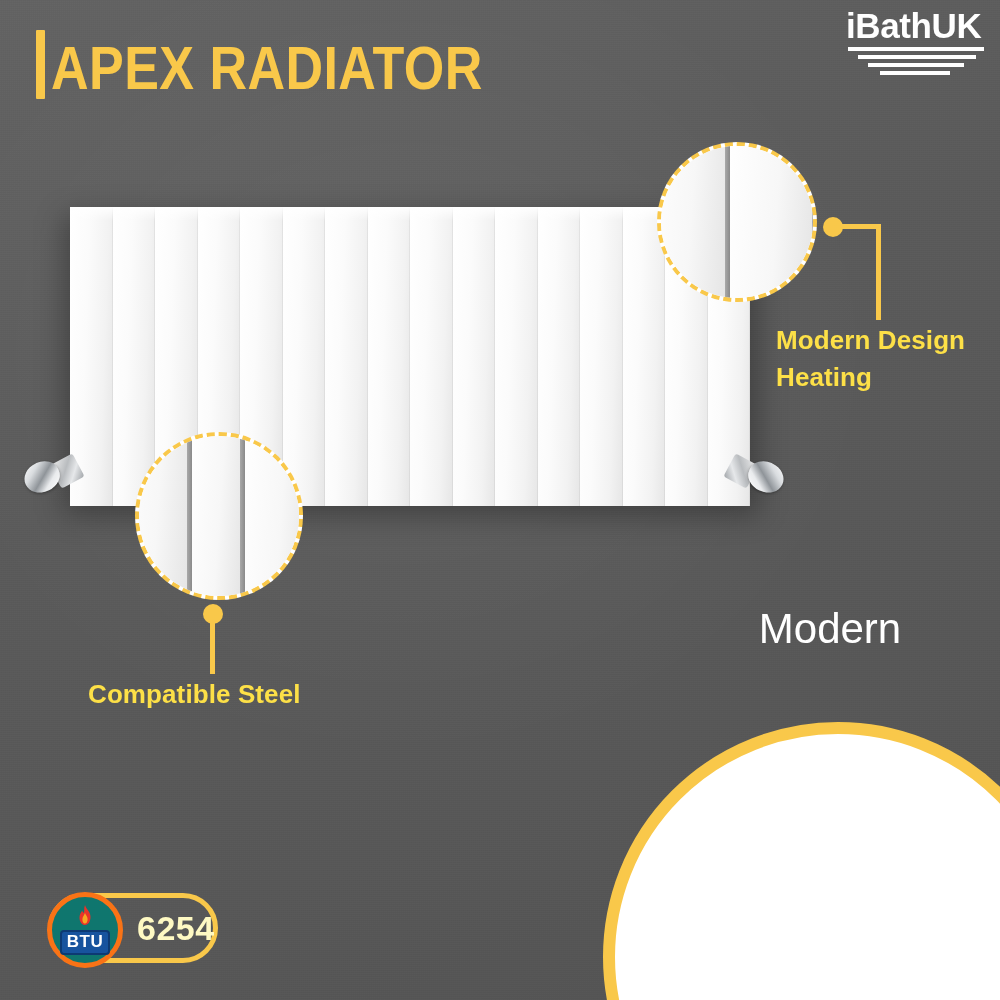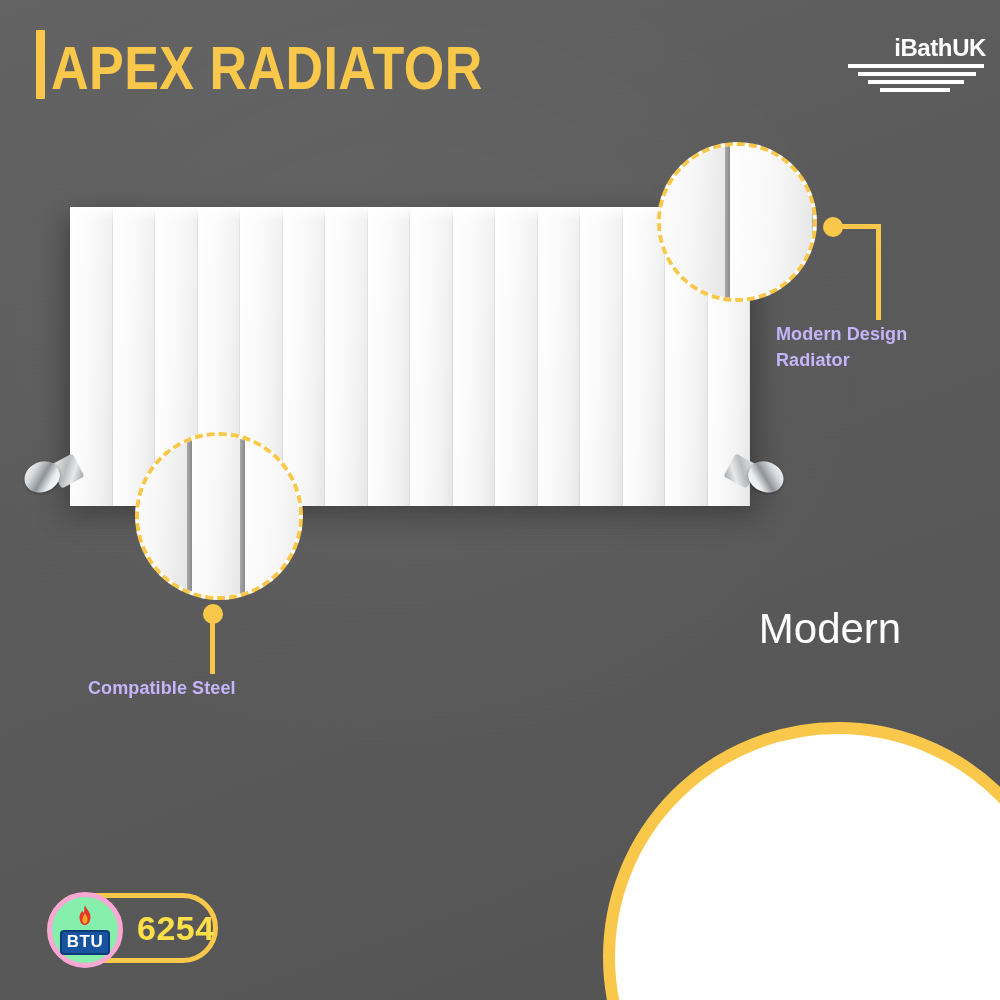--- a/index.html
+++ b/index.html
@@ -63,26 +63,25 @@
 
   
   #logo {
     position: absolute;
     right: 14px;
     top: 8px;
     width: 140px;
   }
   #logo-word {
     color: #ffffff;
-    font-size: 24px;
+    font-size: 35px;
     font-weight: 600;
     letter-spacing: -0.4px;
-    text-align: right;
+    text-align: left;
     line-height: 1;
-    margin-top: 28px;
   }
   .logo-bar {
     height: 4px;
     background: #ffffff;
     margin: 4px 0 0 auto;
     margin-right: 2px;
   }
   .logo-bar.b1 { width: 136px; }
   .logo-bar.b2 { width: 118px; margin-right: 10px; }
   .logo-bar.b3 { width: 96px;  margin-right: 22px; }
@@ -200,23 +199,23 @@
     background: #F9C84A;
   }
   .leader {
     position: absolute;
     background: #F9C84A;
   }
 
   
   .callout {
     position: absolute;
-    color: #c4b5fd;
+    color: #fde047;
     font-weight: 700;
-    font-size: 18px;
+    font-size: 26px;
     line-height: 1.42;
     letter-spacing: 0.1px;
   }
   #callout-modern { left: 776px; top: 322px; }
   #callout-compat { left: 88px;  top: 676px; }
 
   #premium-text {
     position: absolute;
     left: 660px;
     top: 603px;
@@ -254,22 +253,22 @@
     display: flex;
     align-items: center;
   }
   #btu-circle {
     position: absolute;
     left: -6px;
     top: -6px;
     width: 76px;
     height: 76px;
     border-radius: 50%;
-    background: #86efac;
-    border: 5px solid #f9a8d4;
+    background: #0f766e;
+    border: 5px solid #f97316;
     box-sizing: border-box;
     display: flex;
     flex-direction: column;
     align-items: center;
     justify-content: center;
     gap: 1px;
   }
   #btu-flame { width: 22px; height: 26px; display: block; margin-bottom: -2px; }
   #btu-tag {
     background: #17539E;
@@ -277,21 +276,21 @@
     border-radius: 4px;
     color: #ffffff;
     font-size: 17px;
     font-weight: 700;
     letter-spacing: 0.5px;
     padding: 0 5px 1px 5px;
     line-height: 1.12;
   }
   #btu-value {
     margin-left: 84px;
-    color: #fde047;
+    color: #fef9c3;
     font-size: 34px;
     font-weight: 600;
     letter-spacing: 0.5px;
   }
 </style>
 </head>
 <body>
 
 <div id="canvas">
 
@@ -361,21 +360,21 @@
       <div class="mag-fin" style="left:110px; width:64px;"></div>
     </div>
   </div>
 
   <div class="dot" style="left:823px; top:217px;"></div>
   <div class="leader" style="left:841px; top:224px; width:40px; height:5px;"></div>
   <div class="leader" style="left:876px; top:224px; width:5px; height:96px;"></div>
 
   <div id="callout-modern" class="callout">
     <div>Modern Design</div>
-    <div>Radiator</div>
+    <div>Heating</div>
   </div>
 
   <div class="dot" style="left:203px; top:604px;"></div>
   <div class="leader" style="left:210px; top:620px; width:5px; height:54px;"></div>
 
   <div id="callout-compat" class="callout">
     <div>Compatible Steel</div>
   </div>
 
   <div id="premium-text">

